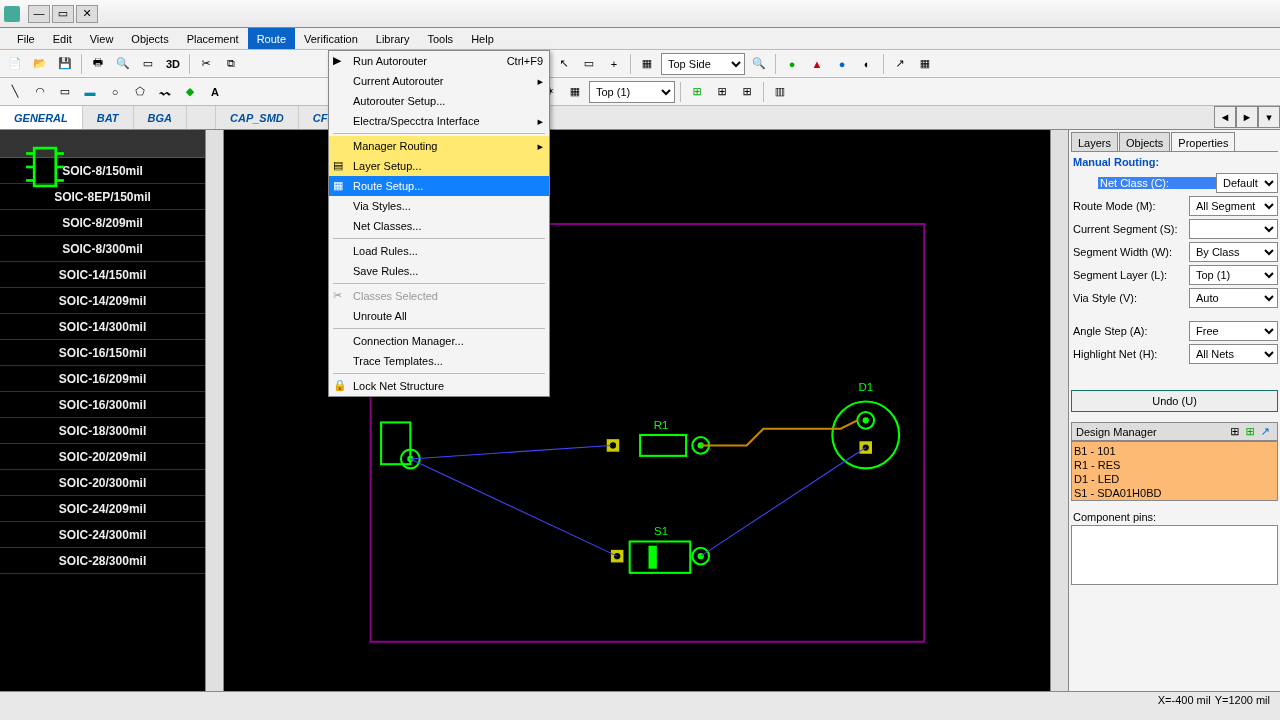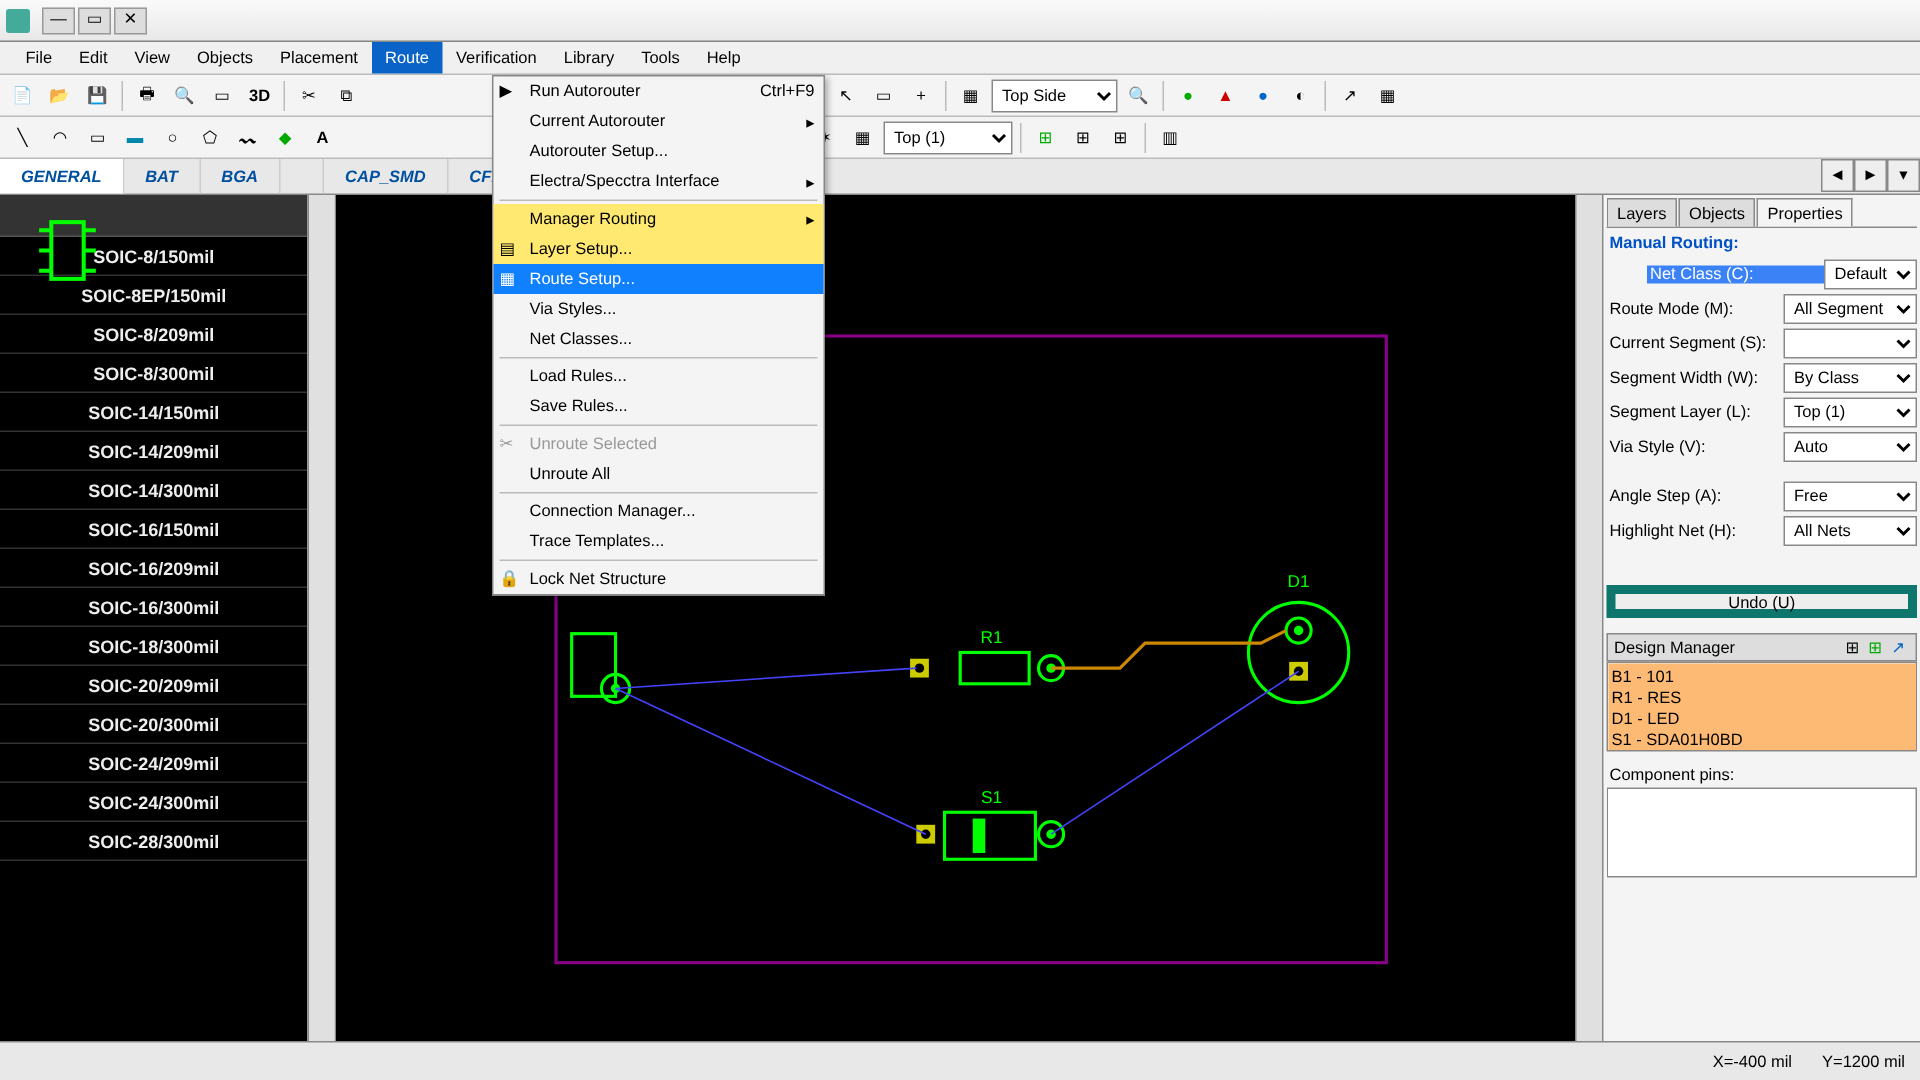--- a/index.html
+++ b/index.html
@@ -38,28 +38,28 @@
 .rscroll { width: 18px; background: #e0e0e0; border-left: 1px solid #888; }
 
 .rightpanel { width: 212px; background: #f4f4f4; border-left: 1px solid #888; padding: 2px; }
 .proptabs { display: flex; height: 20px; border-bottom: 1px solid #888; }
 .proptab { padding: 0 6px; line-height: 20px; cursor: pointer; border: 1px solid #888; border-bottom: none; margin-right: 1px; background: #ddd; }
 .proptab.active { background: #f4f4f4; }
 .prophead { color: #0050c8; font-weight: bold; padding: 4px 2px; }
 .proprow { display: flex; align-items: center; height: 22px; margin-bottom: 1px; }
 .proplabel { width: 118px; padding-left: 2px; }
 .propcombo { flex: 1; height: 20px; border: 1px solid #888; background: #fff; padding: 0 2px; }
-.propbtn { display: block; width: 100%; height: 22px; margin-top: 4px; border: 6px solid #0f766e; background: #eee; cursor: pointer; }
+.propbtn { display: block; width: 100%; height: 22px; margin-top: 4px; border: 1px solid #0f766e; background: #eee; cursor: pointer; }
 .dmhead { background: #ddd; border: 1px solid #888; padding: 2px 4px; margin-top: 10px; display: flex; align-items: center; }
 .dmlist { background: #fdba74; border: 1px solid #888; height: 60px; padding: 2px; overflow: auto; }
 .dmitem { height: 14px; line-height: 14px; }
 .cplabel { margin-top: 8px; padding: 2px; }
 .cplist { background: #fff; border: 1px solid #888; height: 60px; }
 
-.statusbar { position: absolute; bottom: 0; left: 0; right: 0; height: 26px; background: #e8e8e8; border-top: 1px solid #888; display: flex; align-items: center; justify-content: flex-end; padding: 0 10px; gap: 20px; }
+.statusbar { position: absolute; bottom: 0; left: 0; right: 0; height: 26px; background: #e8e8e8; border-top: 1px solid #888; display: flex; align-items: flex-end; justify-content: flex-end; padding: 14px 10px; gap: 4px; }
 
 .dropdown { position: absolute; top: 50px; left: 328px; width: 222px; background: #f4f4f4; border: 1px solid #888; box-shadow: 2px 2px 4px rgba(0,0,0,0.3); z-index: 100; }
 .dditem { height: 20px; display: flex; align-items: center; padding: 0 6px 0 24px; position: relative; cursor: pointer; }
 .dditem.highlight { background: #ffe970; }
 .dditem.hover { background: #1080ff; color: #fff; }
 .dditem.disabled { color: #999; }
 .ddsep { height: 1px; background: #bbb; margin: 2px 4px; }
 .ddicon { position: absolute; left: 4px; width: 14px; height: 14px; }
 .ddshortcut { margin-left: auto; padding-left: 20px; }
 .ddarrow { margin-left: auto; }
@@ -336,21 +336,21 @@
     <div class="ddsep"></div>
     <div class="dditem">
       <span>Load Rules...</span>
     </div>
     <div class="dditem">
       <span>Save Rules...</span>
     </div>
     <div class="ddsep"></div>
     <div class="dditem disabled">
       <span class="ddicon">✂</span>
-      <span>Unroute Selected</span>
+      <span>Classes Selected</span>
     </div>
     <div class="dditem">
       <span>Unroute All</span>
     </div>
     <div class="ddsep"></div>
     <div class="dditem">
       <span>Connection Manager...</span>
     </div>
     <div class="dditem">
       <span>Trace Templates...</span>

